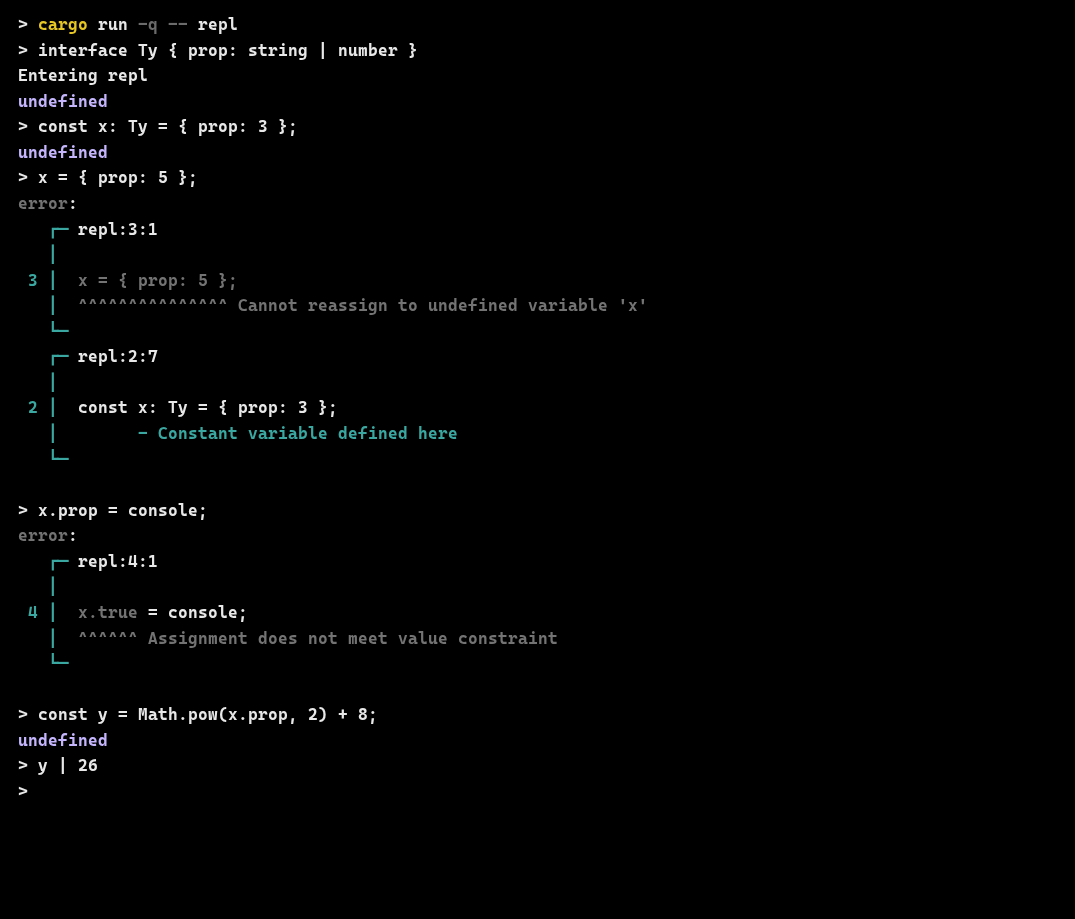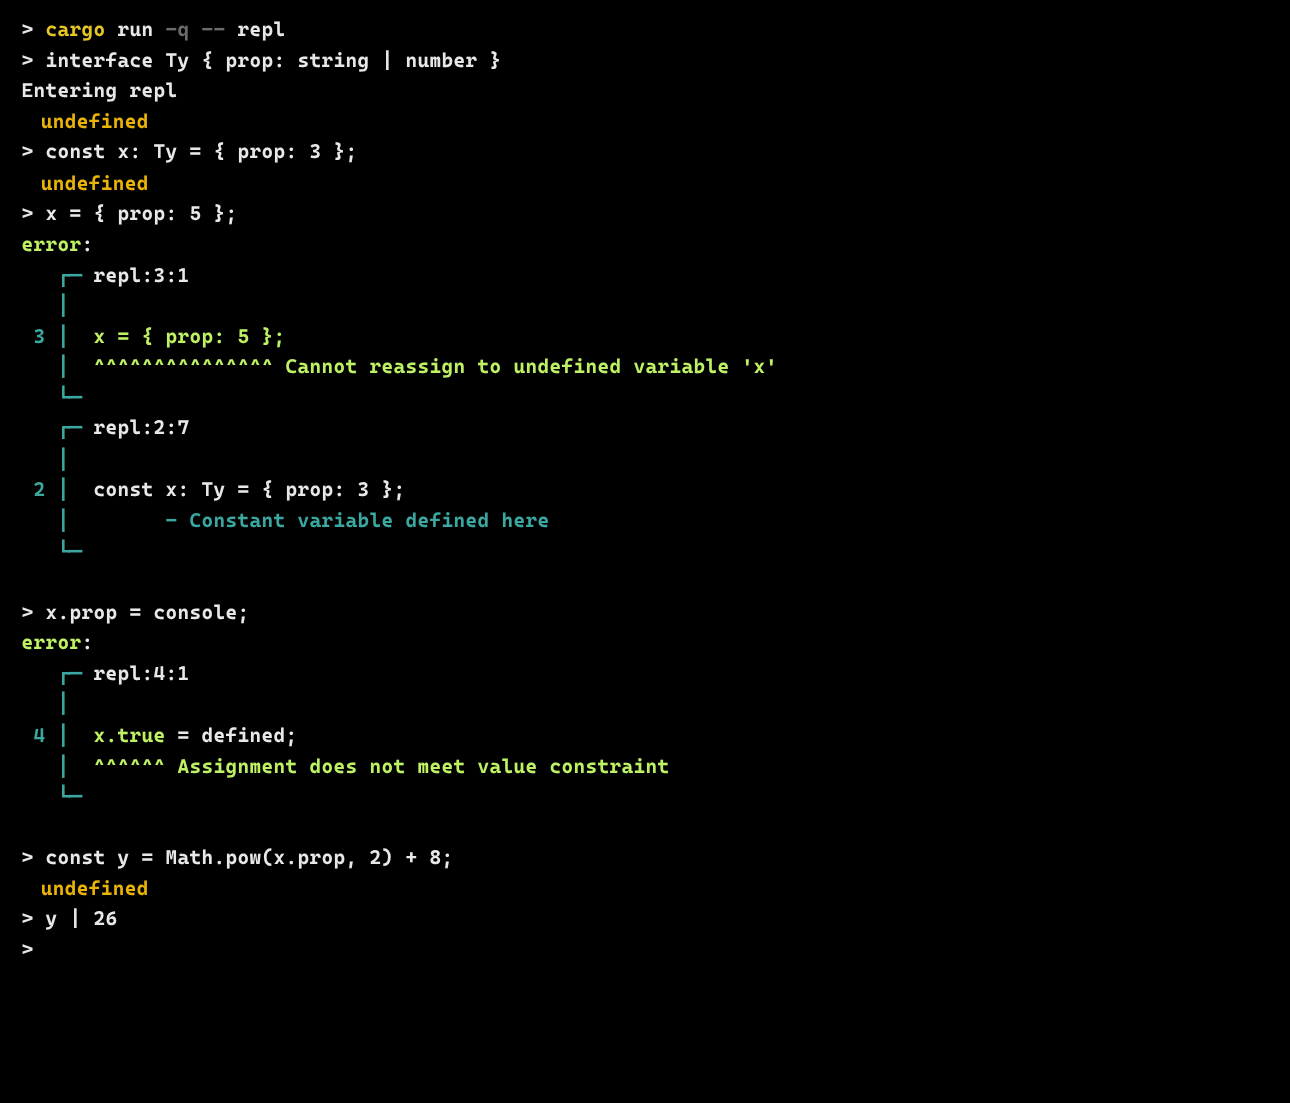--- a/index.html
+++ b/index.html
@@ -11,22 +11,22 @@
     line-height: 1.55;
     padding: 12px 18px;
     letter-spacing: 0.02em;
     width: 1075px;
     min-height: 919px;
   }
   .line { white-space: pre; font-weight: bold; }
   .prompt { color: #e8e8e8; }
   .yellow { color: #e5c624; }
   .dim { color: #6b6b6b; }
-  .grey { color: #eab308; margin-left: 16px; }
-  .red { color: #bef264; }
+  .grey { color: #c4b5fd; }
+  .red { color: #737373; }
   .cyan { color: #3aa8a0; }
   .white { color: #e8e8e8; }
   .teal-bar { color: #3aa8a0; }
 </style>
 </head>
 <body>
 
 <div>
 
 <div class="line"><span class="prompt">&gt;</span> <span class="yellow">cargo</span> <span class="white">run</span> <span class="dim">-q</span> <span class="dim">--</span> <span class="white">repl</span></div>
@@ -54,21 +54,21 @@
 <div class="line">   <span class="teal-bar">│</span>        <span class="cyan">-</span> <span class="cyan">Constant variable defined here</span></div>
 <div class="line">   <span class="teal-bar">└─</span></div>
 
 <div class="line"> </div>
 
 <div class="line"><span class="prompt">&gt;</span> <span class="white">x.prop = console;</span></div>
 <div class="line"><span class="red">error</span><span class="white">:</span></div>
 
 <div class="line">   <span class="teal-bar">┌─</span> <span class="white">repl:4:1</span></div>
 <div class="line">   <span class="teal-bar">│</span></div>
-<div class="line"> <span class="cyan">4</span> <span class="teal-bar">│</span>  <span class="red">x.true</span><span class="white"> = defined;</span></div>
+<div class="line"> <span class="cyan">4</span> <span class="teal-bar">│</span>  <span class="red">x.true</span><span class="white"> = console;</span></div>
 <div class="line">   <span class="teal-bar">│</span>  <span class="red">^^^^^^</span> <span class="red">Assignment does not meet value constraint</span></div>
 <div class="line">   <span class="teal-bar">└─</span></div>
 
 <div class="line"> </div>
 
 <div class="line"><span class="prompt">&gt;</span> <span class="white">const y = Math.pow(x.prop, 2) + 8;</span></div>
 <div class="line grey">undefined</div>
 
 <div class="line"><span class="prompt">&gt;</span> <span class="white">y | 26</span></div>
 

